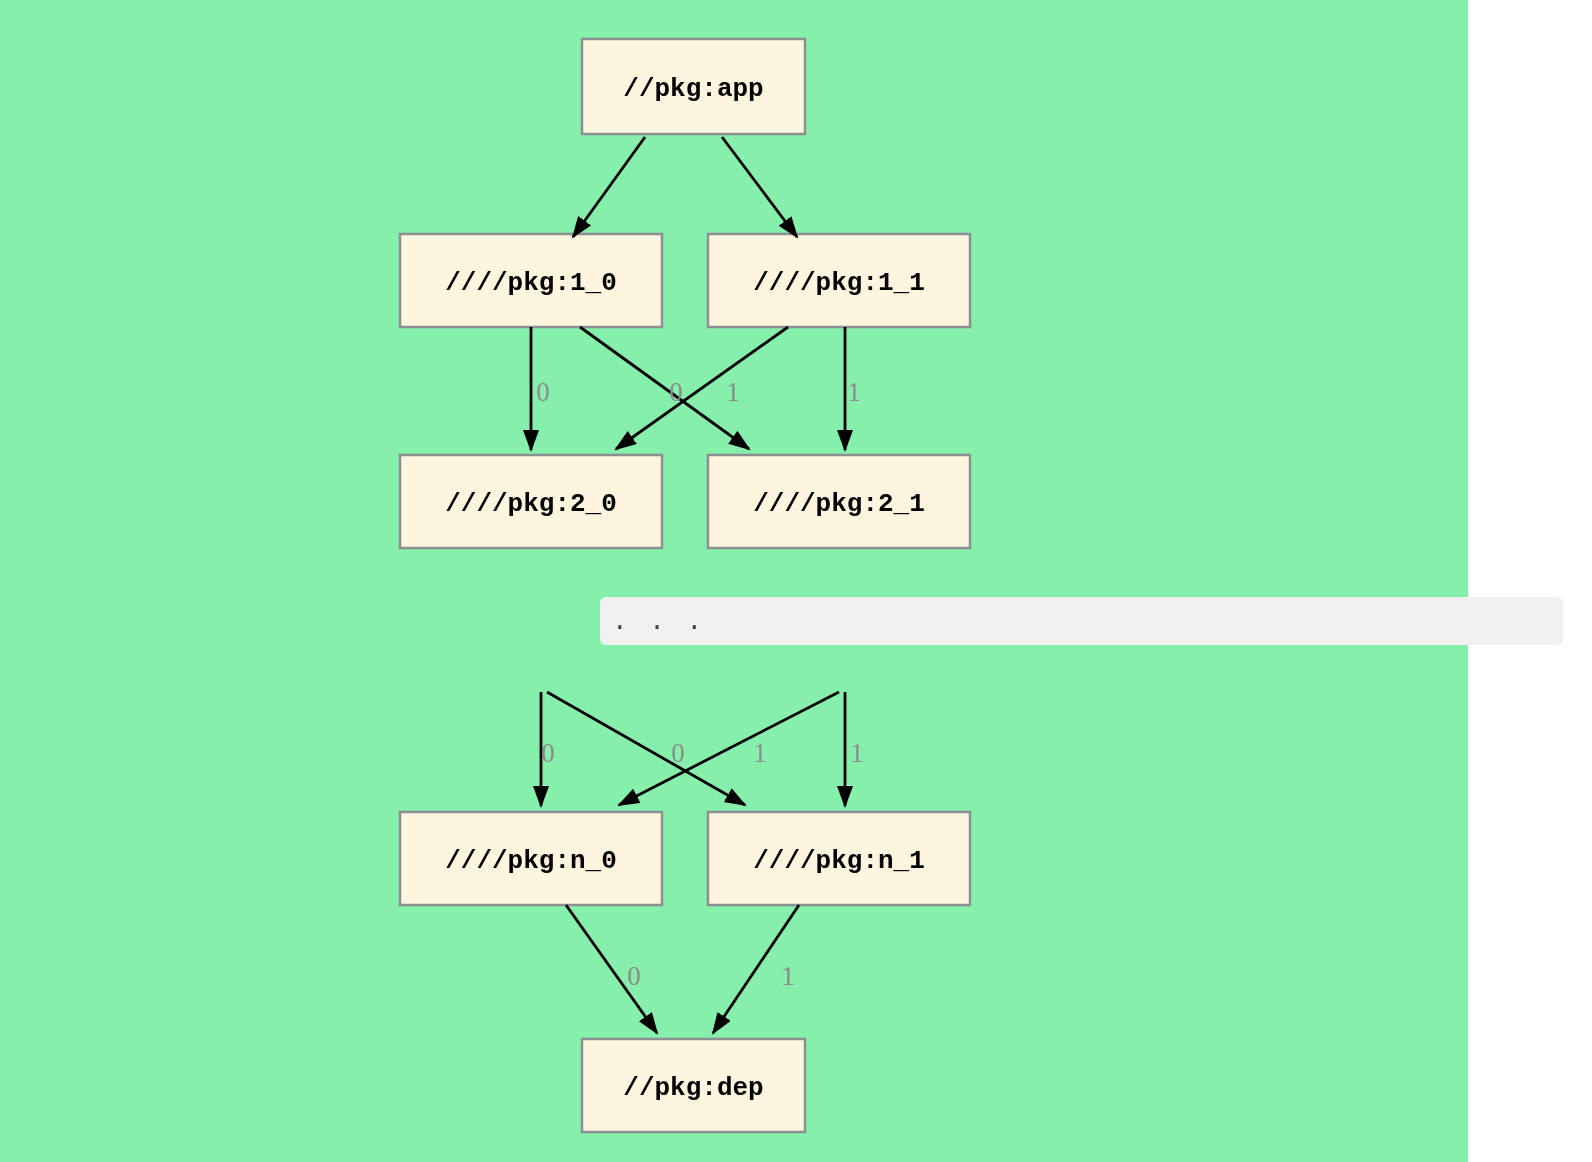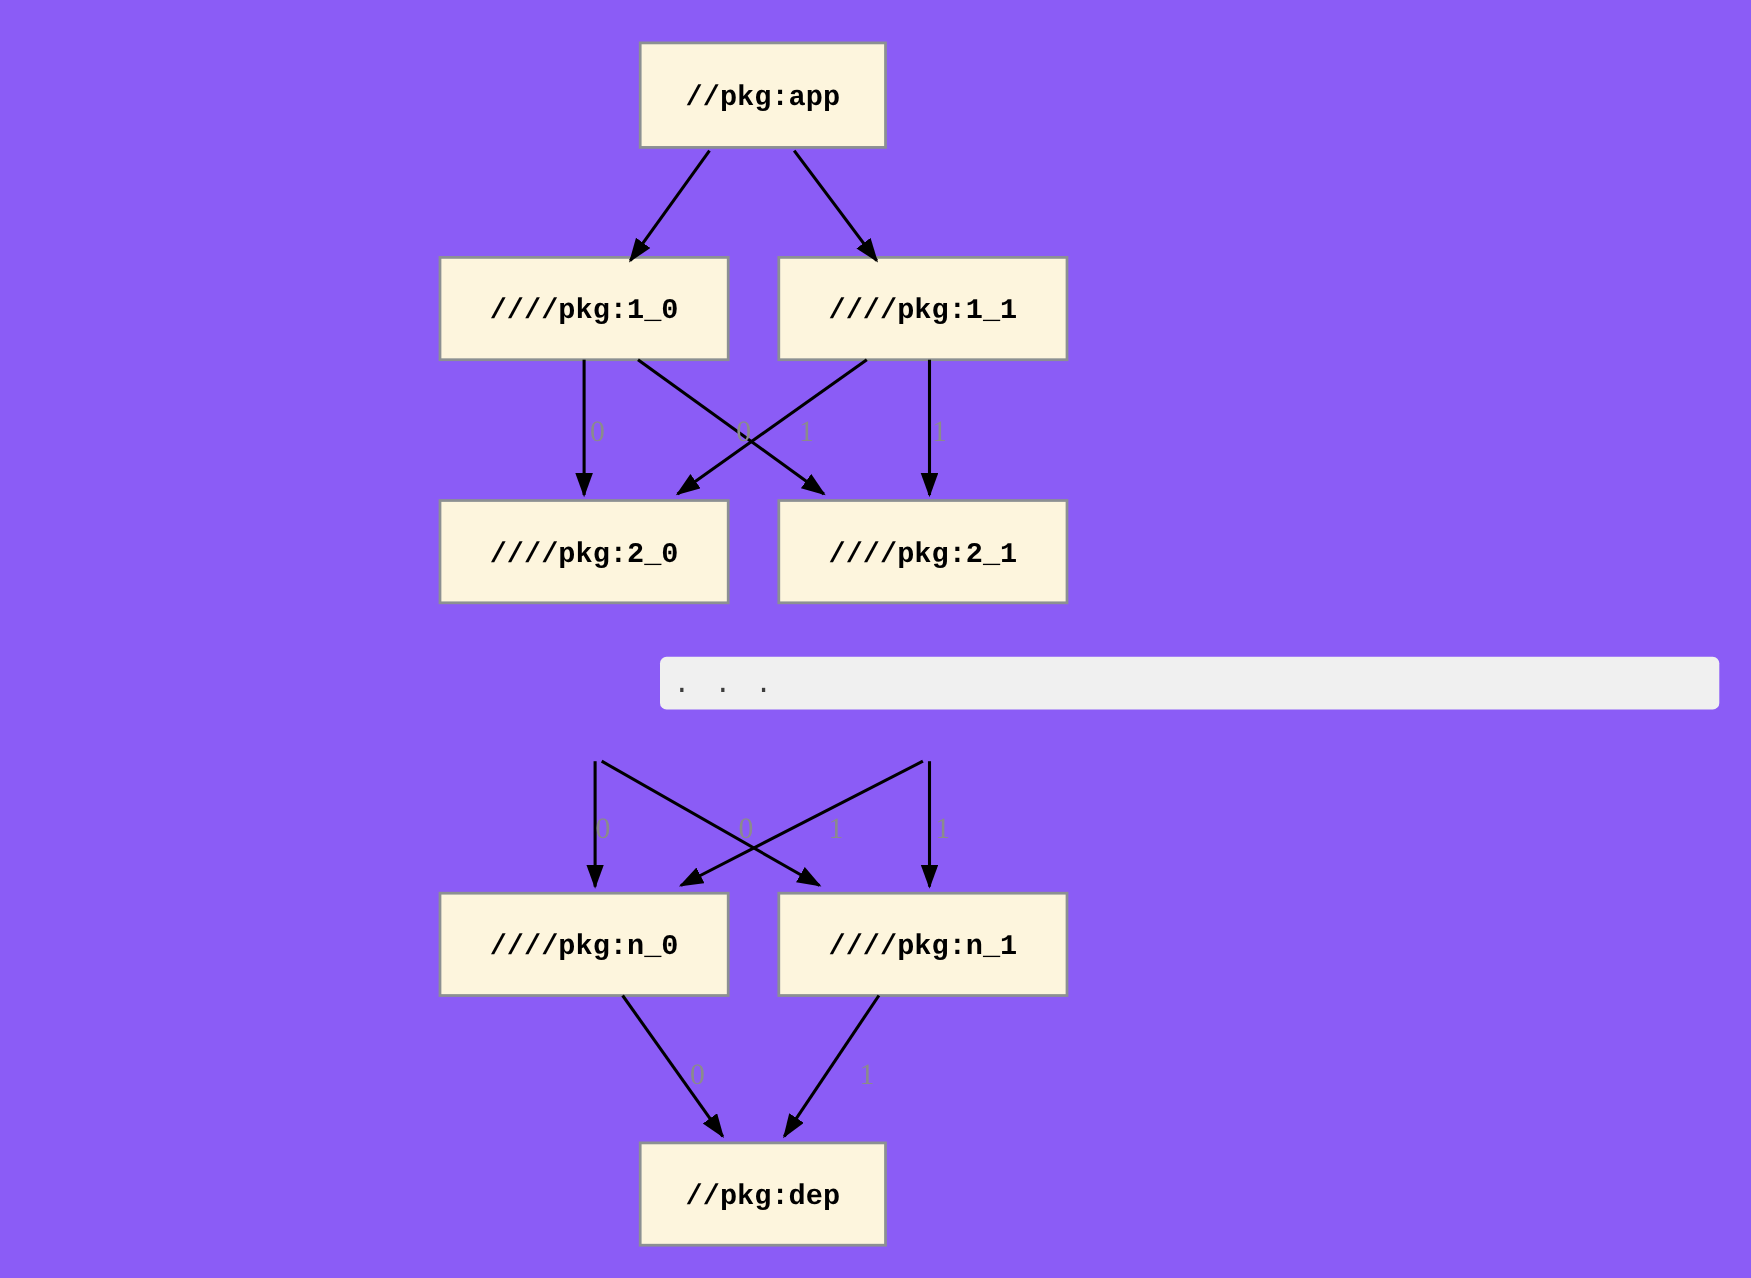--- a/index.html
+++ b/index.html
@@ -6,23 +6,23 @@
     margin: 0;
     padding: 0;
     background: #ffffff;
     width: 1592px;
     height: 1162px;
     overflow: hidden;
     font-family: "Liberation Sans", sans-serif;
   }
   #stage {
     position: relative;
-    width: 1592px;
+    width: 1468px;
     height: 1162px;
-    background: #8b5cf6;
+    background: #86efac;
   }
   svg { display: block; }
   .node-label {
     font-family: "Liberation Mono", "DejaVu Sans Mono", monospace;
     font-weight: bold;
     font-size: 26px;
     fill: #000000;
   }
   .edge-label {
     font-family: "Liberation Serif", "DejaVu Serif", serif;

